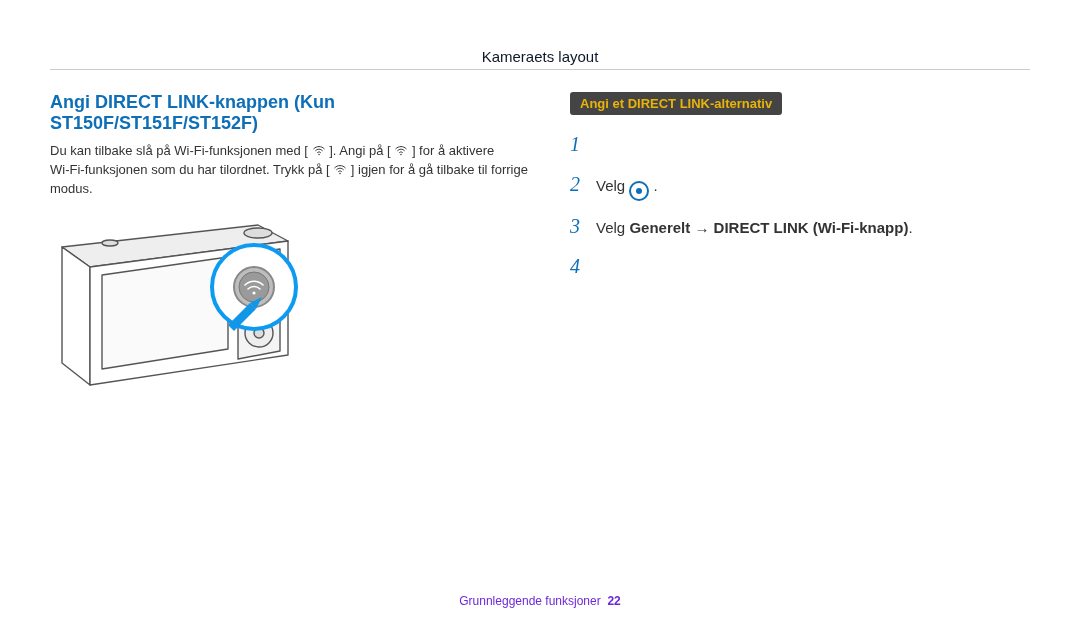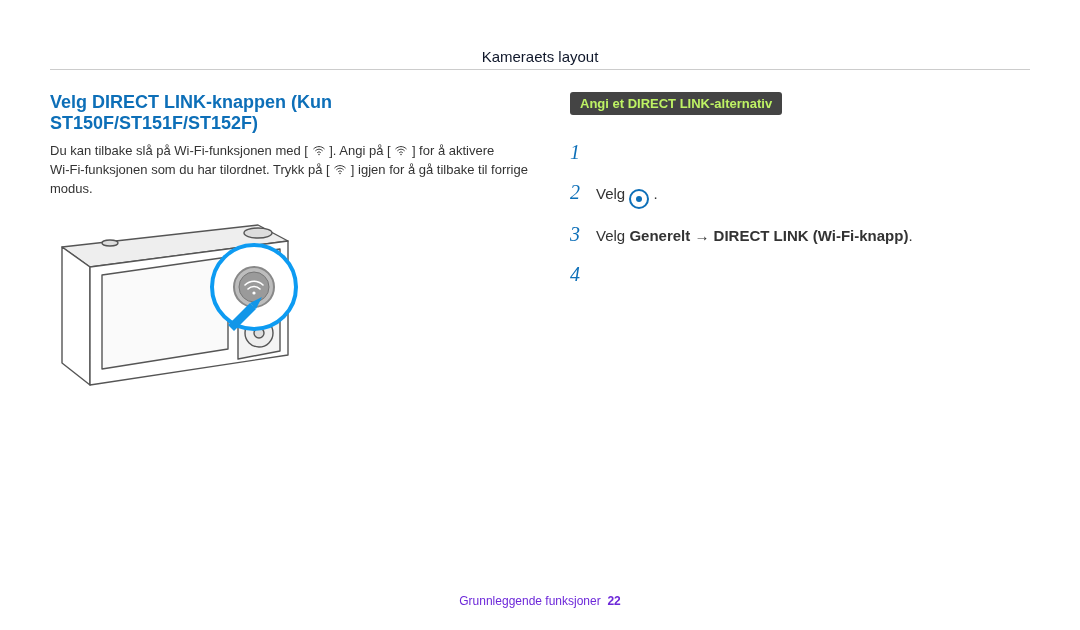--- a/index.html
+++ b/index.html
@@ -53,26 +53,25 @@
     display: inline-flex;
     align-items: center;
     justify-content: center;
     width: 14px;
     height: 14px;
     vertical-align: -2px;
   }
   .subheader-pill {
     display: inline-block;
     background: #444;
-    color: #bef264;
+    color: #eab308;
     font-size: 13px;
     font-weight: 600;
     padding: 4px 10px;
     border-radius: 3px;
-    margin-bottom: 8px;
   }
   .steps {
     margin: 14px 0 0 0;
     padding: 0;
     list-style: none;
   }
   .steps li {
     display: flex;
     align-items: baseline;
     gap: 12px;
@@ -126,21 +125,21 @@
 </style>
 </head>
 <body>
 
 <div class="page">
   <div class="header-breadcrumb">Kameraets layout</div>
   <hr class="header-rule">
 
   <div class="cols">
     <div class="col-left">
-      <h2 class="section-heading">Velg DIRECT LINK-knappen (Kun ST150F/ST151F/ST152F)</h2>
+      <h2 class="section-heading">Angi DIRECT LINK-knappen (Kun ST150F/ST151F/ST152F)</h2>
       <p class="intro-para">
         <span>Du kan tilbake slå på Wi-Fi-funksjonen med [</span>
         <span class="icon-box">
           <svg viewBox="0 0 16 16" width="12" height="12">
               <path d="M1 5c4-4 10-4 14 0M3.5 7.5c2.6-2.6 6.4-2.6 9 0M6 10c1.2-1.2 2.8-1.2 4 0" stroke="#333" stroke-width="1.3" fill="none" stroke-linecap="round"></path>
               <circle cx="8" cy="12.5" r="1" fill="#333"></circle>
             </svg>
         </span>
         <span>]. Angi på [</span>
         <span class="icon-box">

